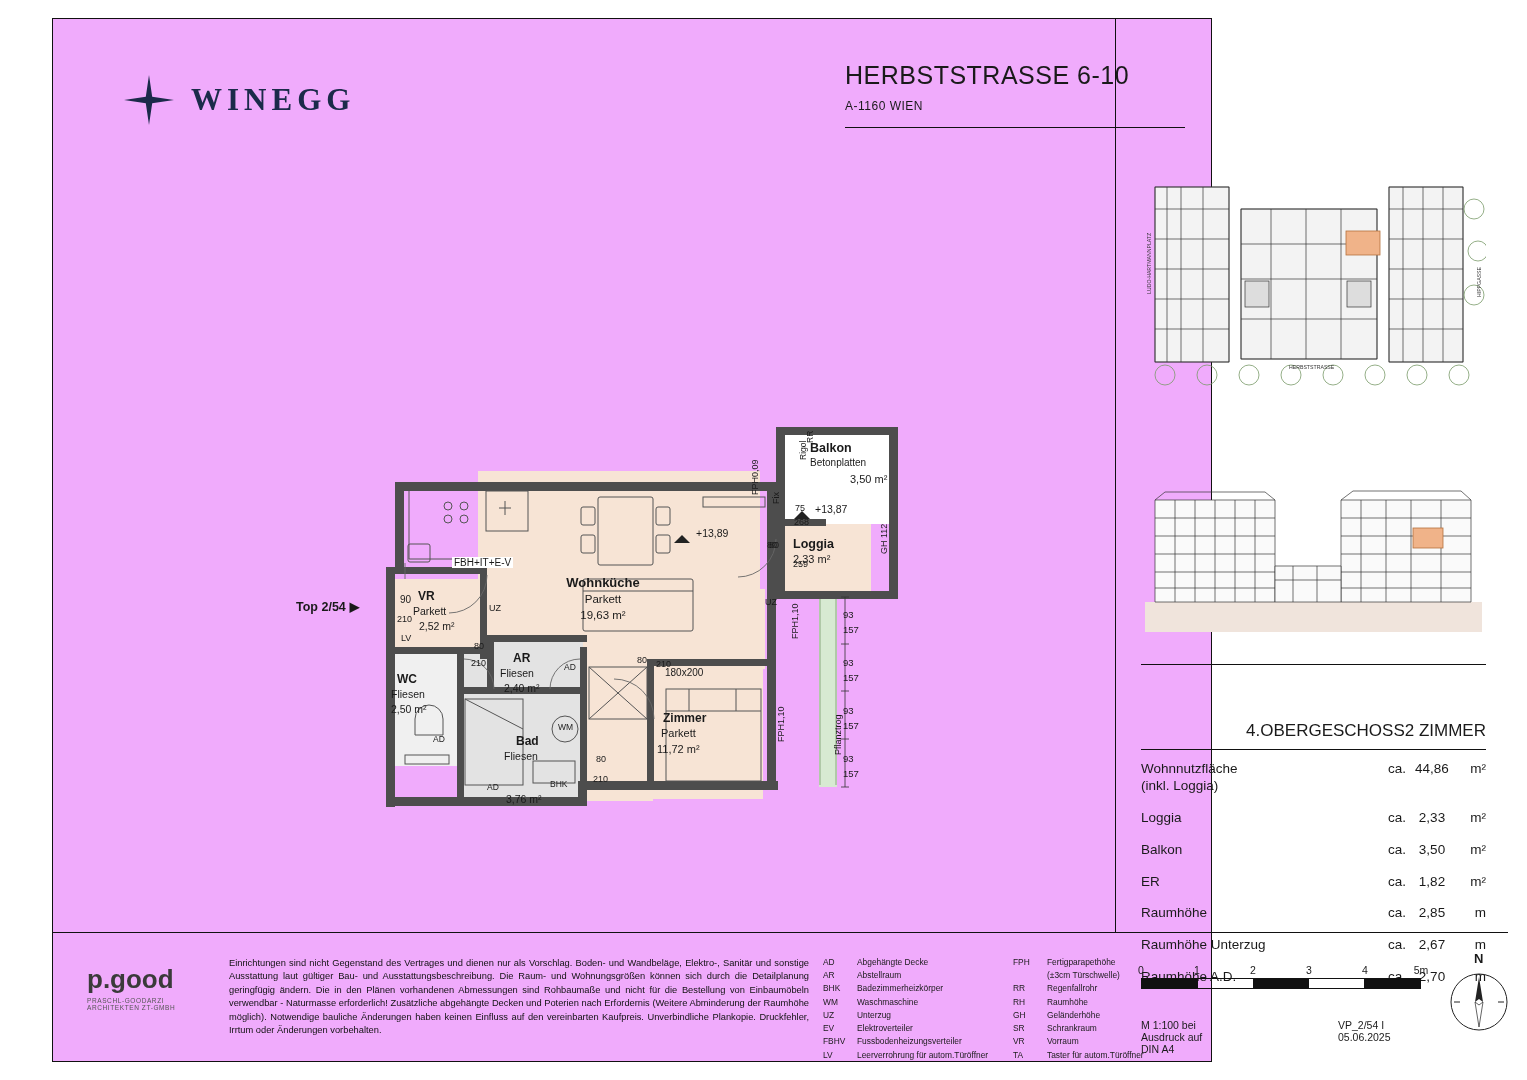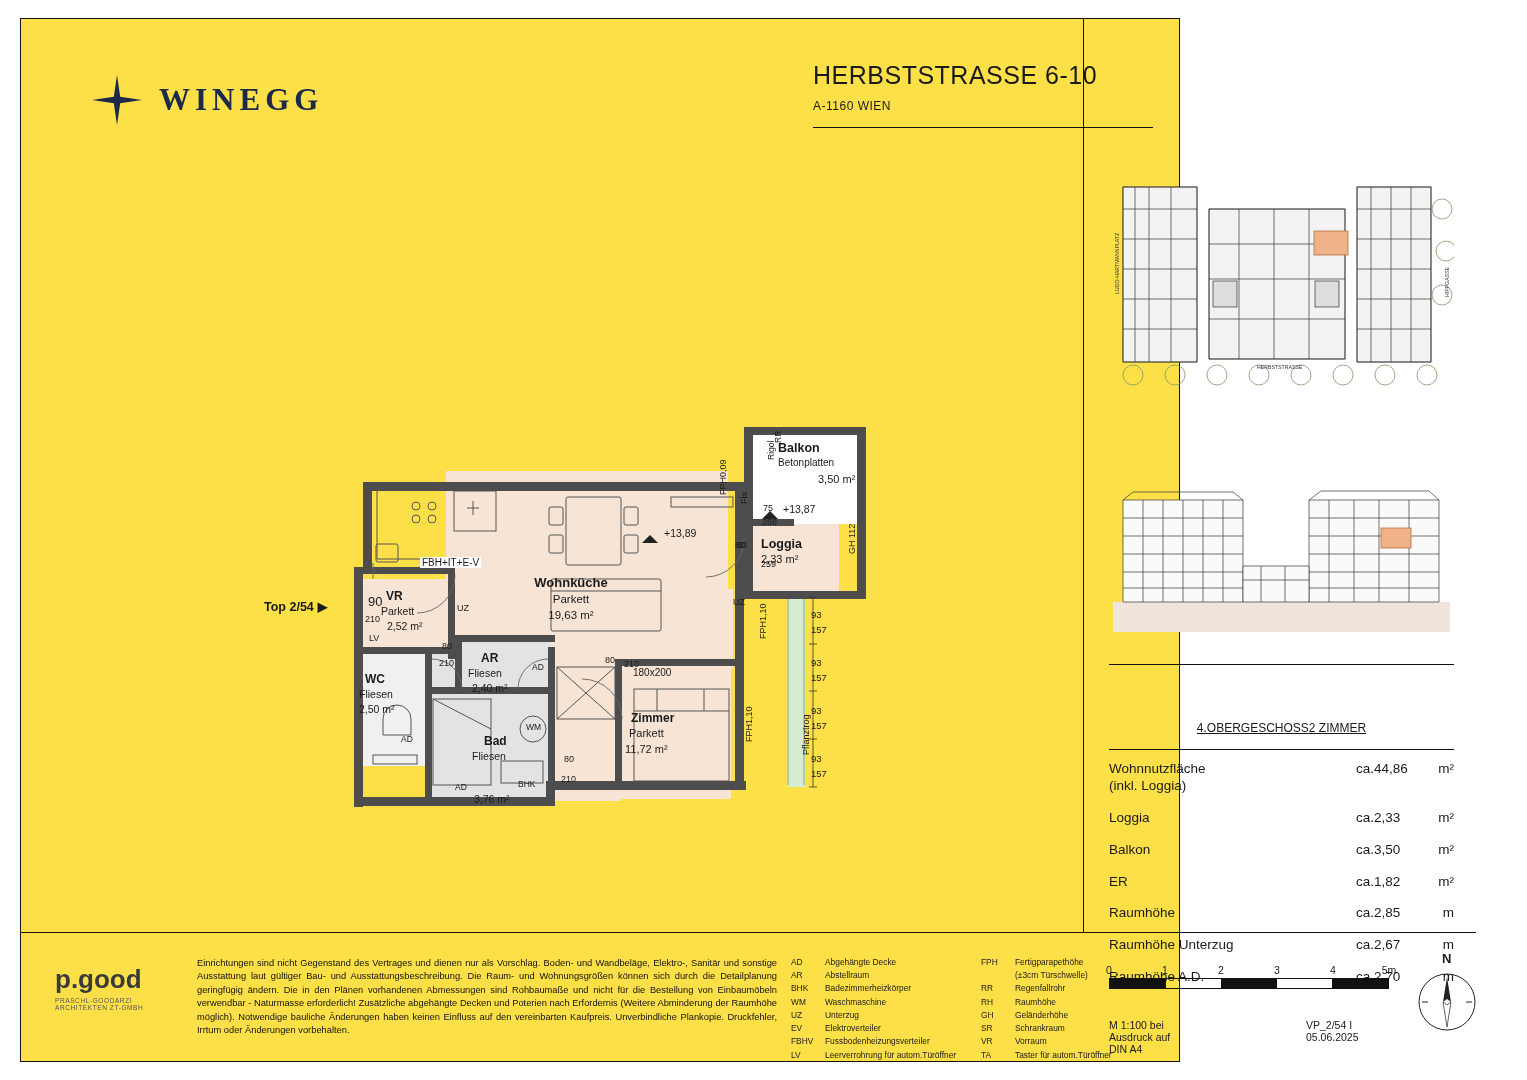--- a/index.html
+++ b/index.html
@@ -7,24 +7,24 @@
   body {
     width:1527px; height:1080px;
     background:#ffffff;
     font-family:"Liberation Sans", sans-serif;
     color:#1a1a1a;
     position:relative;
     overflow:hidden;
   }
   .sheet {
     position:absolute;
-    left:20px; top:18px;
+    left:52px; top:18px;
     width:1160px; height:1044px;
     border:1px solid #111;
-    background:#fde047;
+    background:#f0abfc;
   }
   
   .logo-wrap {
     position:absolute; left:70px; top:55px;
     display:flex; align-items:center; gap:16px;
   }
   .logo-star { width:52px; height:52px; position:relative; }
   .logo-star svg { display:block; }
   .logo-text {
     font-size:31px; letter-spacing:5px; font-weight:bold;
@@ -43,26 +43,26 @@
   .hdiv-bottom {
     position:absolute; left:0; top:913px; width:1455px; height:1px; background:#111;
   }
   
   .mini-plan { position:absolute; left:1088px; top:150px; width:345px; height:240px; }
   .mini-section { position:absolute; left:1088px; top:455px; width:345px; height:175px; }
   .rc-rule { position:absolute; left:1088px; width:345px; border-top:1px solid #111; }
   .top-line { position:absolute; left:1088px; top:665px; width:345px;
               display:flex; justify-content:space-between; font-size:19px; font-weight:bold; }
   .floor-line { position:absolute; left:1088px; top:702px; width:345px;
-              display:flex; justify-content:center; font-size:12px;text-decoration:underline; }
+              display:flex; justify-content:flex-end; font-size:17px; }
   .area-tbl { position:absolute; left:1088px; top:742px; width:345px; font-size:13.5px; }
   .area-row { display:flex; margin-bottom:15px; line-height:1.25; }
   .area-lbl { flex:1; }
   .area-ca { width:32px; text-align:right; }
-  .area-val { width:52px; text-align:left; }
+  .area-val { width:52px; text-align:center; }
   .area-unit { width:28px; text-align:right; padding-left:4px;}
   
   .pgood { position:absolute; left:34px; top:945px; }
   .pgood-name { font-size:26px; font-weight:bold; color:#3a3a3a; font-family:"Liberation Sans", sans-serif;}
   .pgood-sub { font-size:6.5px; letter-spacing:.6px; color:#555; margin-top:2px;}
   .disclaimer {
     position:absolute; left:176px; top:938px; width:580px;
     font-size:9.3px; line-height:1.45; color:#111; text-align:justify;
   }
   .abbr { position:absolute; top:938px; font-size:8.4px; line-height:1.42; }
@@ -392,21 +392,21 @@
     <div style="position:absolute;left:757px;top:422px;font-size:12.5px;font-weight:bold;">Balkon</div>
     <div style="position:absolute;left:757px;top:438px;font-size:10px;">Betonplatten</div>
     <div style="position:absolute;left:757px;top:454px;font-size:11px;margin-left:40px;">3,50 m²</div>
 
     <div style="position:absolute;left:740px;top:518px;font-size:12.5px;font-weight:bold;">Loggia</div>
     <div style="position:absolute;left:740px;top:534px;font-size:11px;">2,33 m²</div>
 
     <div style="position:absolute;left:643px;top:508px;font-size:10.5px;">+13,89</div>
     <div style="position:absolute;left:762px;top:484px;font-size:10.5px;">+13,87</div>
     <div style="position:absolute;left:399px;top:538px;font-size:10px;background:#fff;padding:0 2px;">FBH+IT+E-V</div>
-    <div style="position:absolute;left:347px;top:575px;font-size:13px;">90</div>
+    <div style="position:absolute;left:347px;top:575px;font-size:10px;">90</div>
     <div style="position:absolute;left:344px;top:595px;font-size:9px;">210</div>
     <div style="position:absolute;left:348px;top:614px;font-size:9px;">LV</div>
     <div style="position:absolute;left:436px;top:584px;font-size:9px;">UZ</div>
     <div style="position:absolute;left:712px;top:578px;font-size:9px;">UZ</div>
     <div style="position:absolute;left:511px;top:643px;font-size:8.5px;">AD</div>
     <div style="position:absolute;left:380px;top:715px;font-size:8.5px;">AD</div>
     <div style="position:absolute;left:434px;top:763px;font-size:8.5px;">AD</div>
     <div style="position:absolute;left:505px;top:703px;font-size:8.5px;">WM</div>
     <div style="position:absolute;left:497px;top:760px;font-size:8.5px;">BHK</div>
     <div style="position:absolute;left:421px;top:622px;font-size:9px;">80</div>

